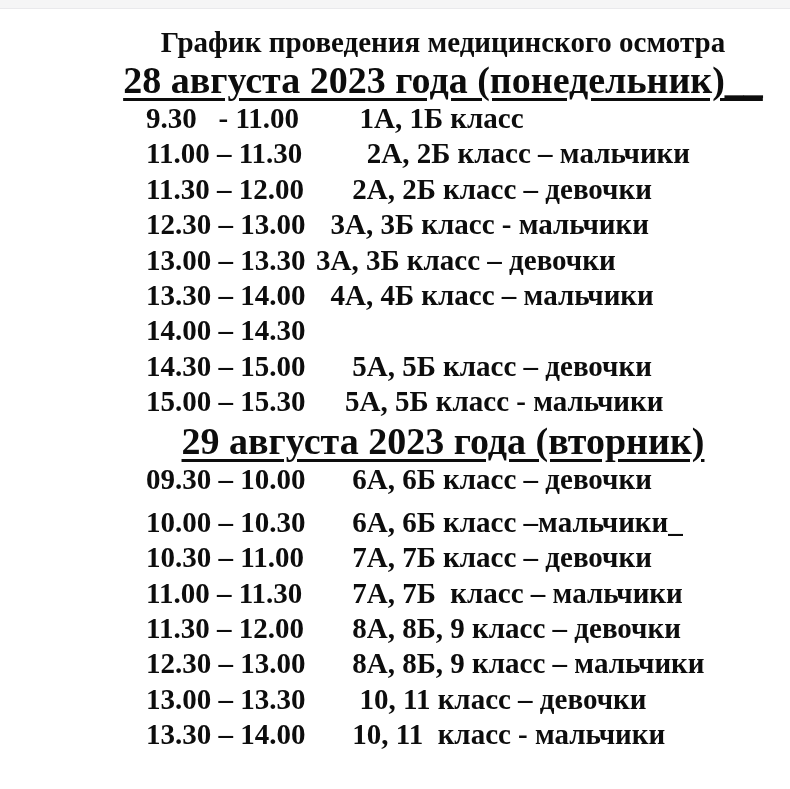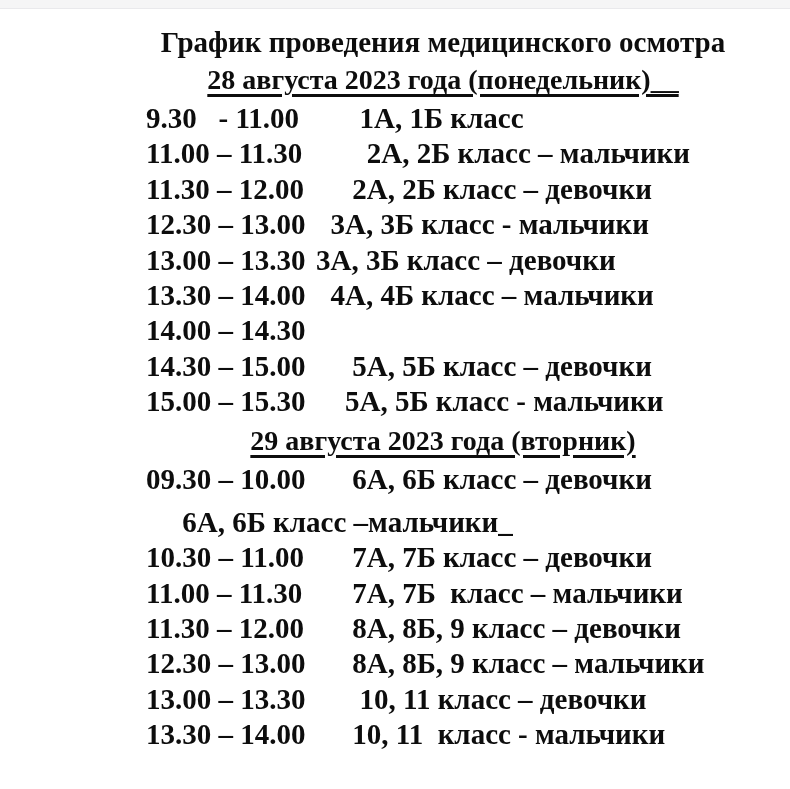--- a/index.html
+++ b/index.html
@@ -29,21 +29,21 @@
     width: 694px;
     text-align: center;
   }
   .doc-title {
     margin-top: 16px;
     font-size: 29px;
     line-height: 34px;
     white-space: pre;
   }
   .date-header {
-    font-size: 28px;
+    font-size: 38px;
     line-height: 42px;
     text-decoration: underline;
     text-decoration-thickness: 3px;
     text-underline-offset: 5px;
     white-space: pre;
   }
   .date-header.second {
   }
   .schedule {
     width: 790px;
@@ -89,21 +89,21 @@
     <div class="row"><span class="time">14.30 – 15.00</span><span class="group">     5А, 5Б класс – девочки</span></div>
     <div class="row"><span class="time">15.00 – 15.30</span><span class="group">    5А, 5Б класс - мальчики</span></div>
   </div>
 
   <div class="headers">
     <div class="date-header second">29 августа 2023 года (вторник)</div>
   </div>
 
   <div class="schedule">
     <div class="row"><span class="time">09.30 – 10.00</span><span class="group">     6А, 6Б класс – девочки</span></div>
-    <div class="row gap-above"><span class="group">     6А, 6Б класс –мальчики_</span></div>
+    <div class="row gap-above"><span class="time">10.00 – 10.30</span><span class="group">     6А, 6Б класс –мальчики_</span></div>
     <div class="row"><span class="time">10.30 – 11.00</span><span class="group">     7А, 7Б класс – девочки</span></div>
     <div class="row"><span class="time">11.00 – 11.30</span><span class="group">     7А, 7Б  класс – мальчики</span></div>
     <div class="row"><span class="time">11.30 – 12.00</span><span class="group">     8А, 8Б, 9 класс – девочки</span></div>
     <div class="row"><span class="time">12.30 – 13.00</span><span class="group">     8А, 8Б, 9 класс – мальчики</span></div>
     <div class="row"><span class="time">13.00 – 13.30</span><span class="group">      10, 11 класс – девочки</span></div>
     <div class="row"><span class="time">13.30 – 14.00</span><span class="group">     10, 11  класс - мальчики</span></div>
   </div>
 </div>
 
 </body></html>

